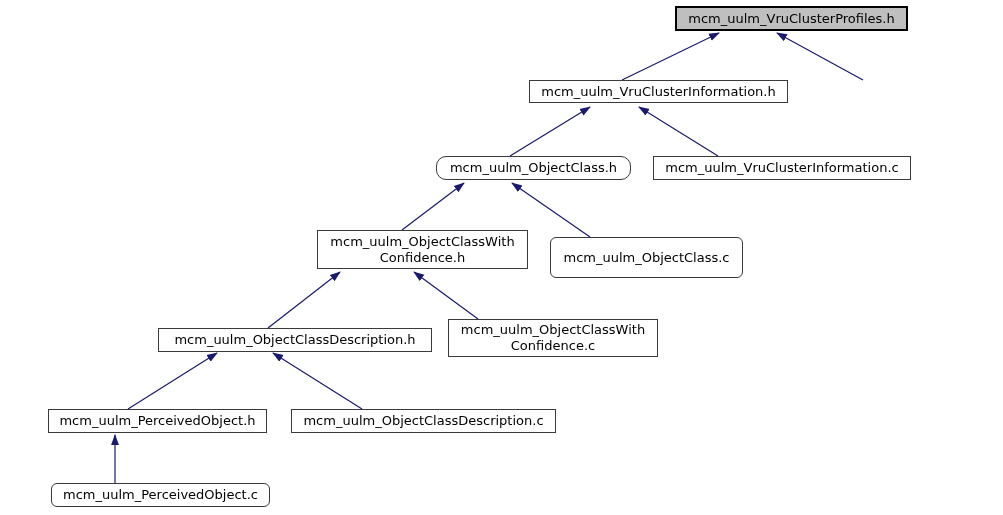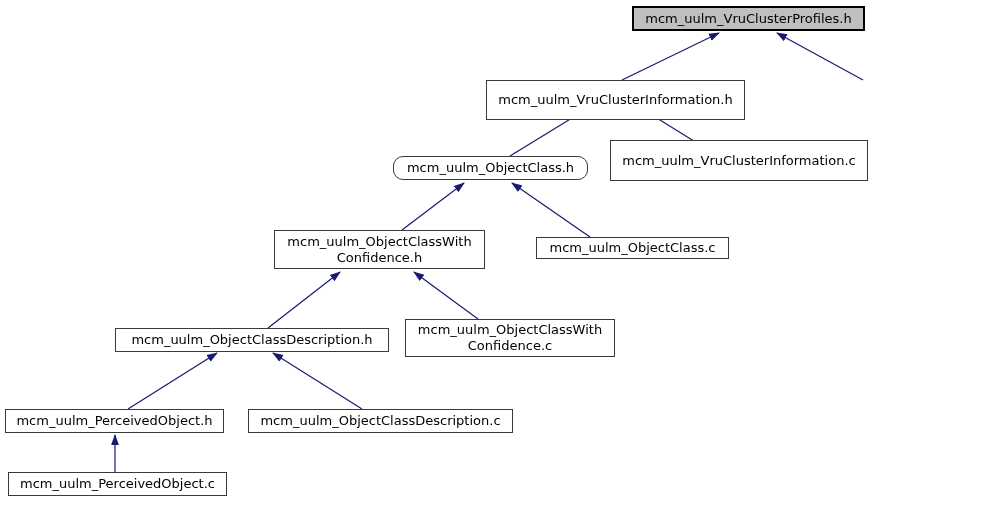--- a/index.html
+++ b/index.html
@@ -24,46 +24,47 @@
   }
   .node {
     position: absolute;
     box-sizing: border-box;
     background: #ffffff;
     border: 1px solid #3a3a3a;
     display: flex;
     align-items: center;
     justify-content: center;
     cursor: pointer;
+    margin-left: 43px;
   }
   .node .lbl {
     font-size: 13px;
     line-height: 16px;
     color: #000000;
     text-align: center;
     white-space: pre-line;
     pointer-events: none;
   }
   .node.hl {
     background: #bfbfbf;
     border: 2px solid #000000;
   }
   
   .n0  { left: 632px; top: 6px;   width: 233px; height: 25px; }
-  .n1  { left: 486px; top: 80px;  width: 259px; height: 40px; }
+  .n1  { left: 486px; top: 80px;  width: 259px; height: 23px; }
   .n2  { left: 769px; top: 80px;  width: 228px; height: 25px; }
   .n3  { left: 393px; top: 156px; width: 195px; height: 24px; border-radius: 10px; }
-  .n4  { left: 610px; top: 140px; width: 258px; height: 41px; }
+  .n4  { left: 610px; top: 156px; width: 258px; height: 24px; }
   .n5  { left: 274px; top: 230px; width: 211px; height: 39px; }
-  .n6  { left: 536px; top: 237px; width: 193px; height: 22px; }
+  .n6  { left: 507px; top: 237px; width: 193px; height: 41px; border-radius: 6px; }
   .n7  { left: 115px; top: 328px; width: 274px; height: 24px; }
   .n8  { left: 405px; top: 319px; width: 210px; height: 38px; }
   .n9  { left: 5px;   top: 409px; width: 219px; height: 24px; }
   .n10 { left: 248px; top: 409px; width: 265px; height: 24px; }
-  .n11 { left: 8px;   top: 472px; width: 219px; height: 24px; }
+  .n11 { left: 8px;   top: 483px; width: 219px; height: 24px; border-radius: 6px; }
 </style>
 </head>
 <body>
 
 <div class="canvas">
 
   <svg class="edges" width="1003" height="515" viewBox="0 0 1003 515" xmlns="http://www.w3.org/2000/svg">
     <defs>
       <marker id="arr" markerUnits="userSpaceOnUse" markerWidth="13" markerHeight="10" refX="10" refY="4.5" orient="auto">
         <path d="M0,0.6 L11,4.5 L0,8.4 z" fill="#191970"></path>

